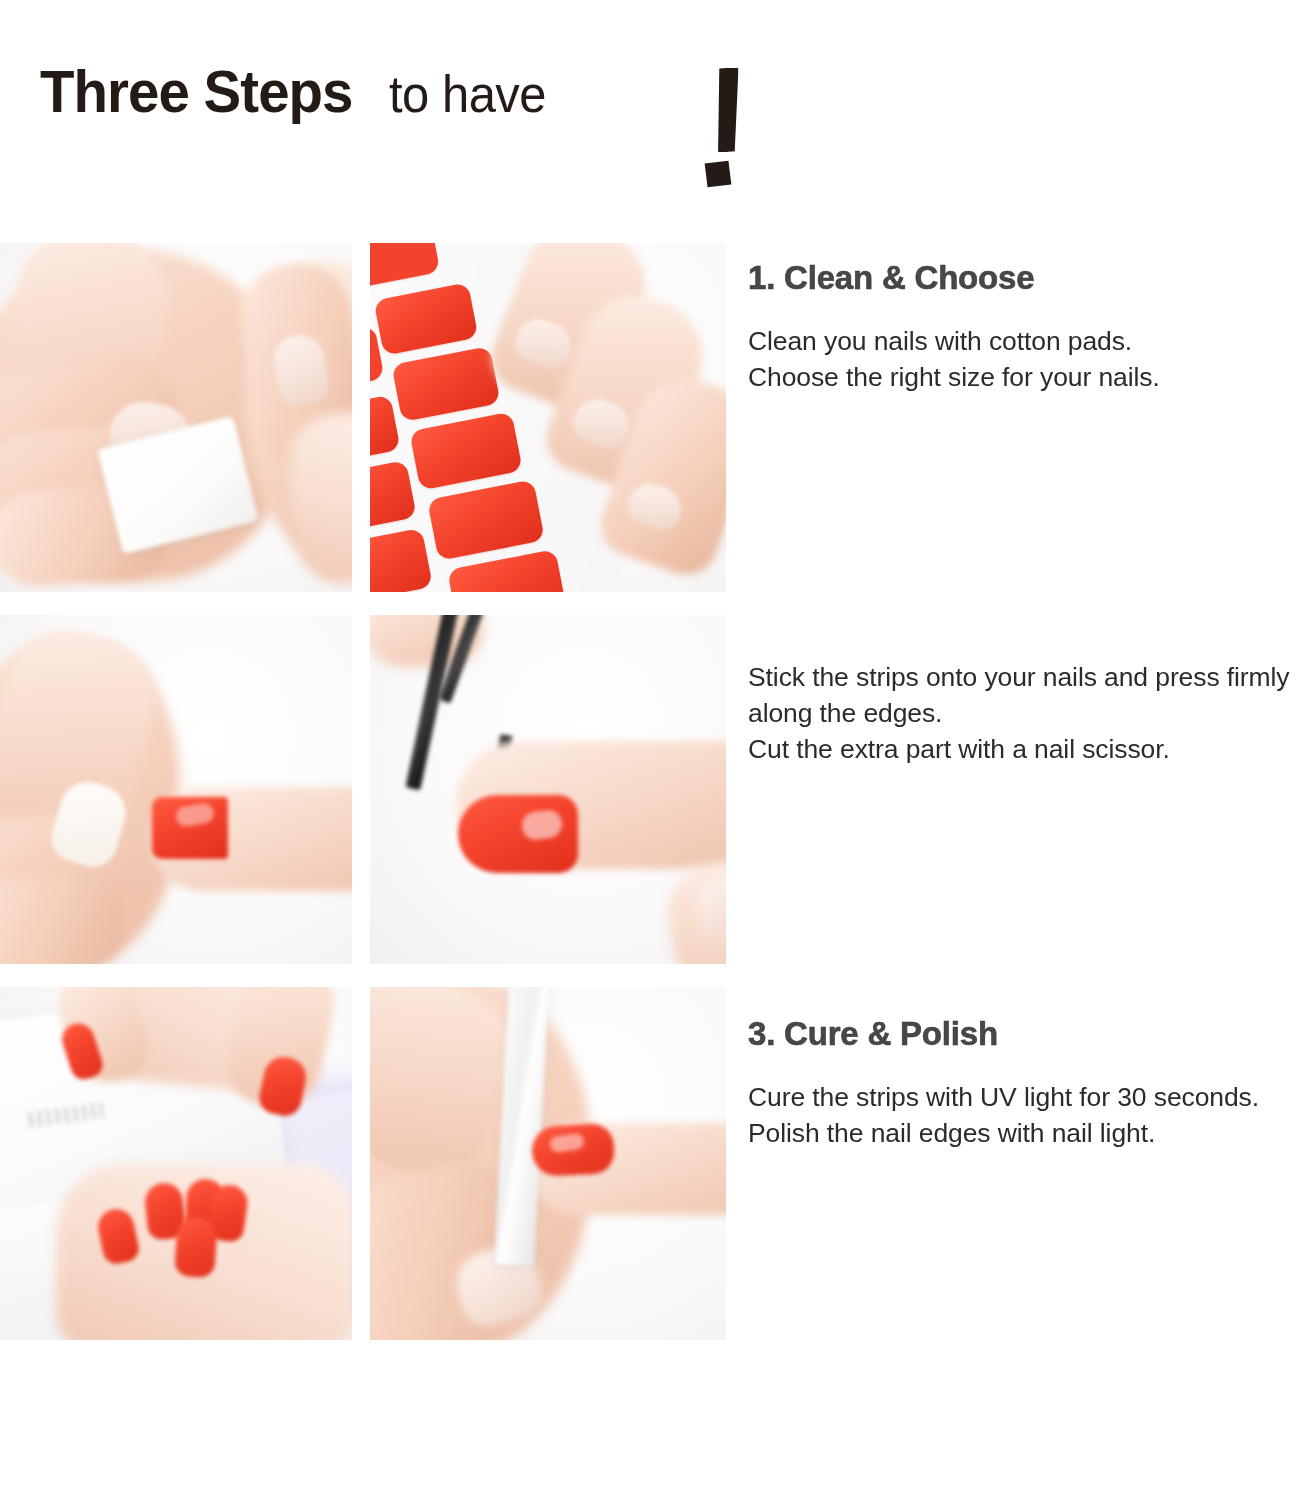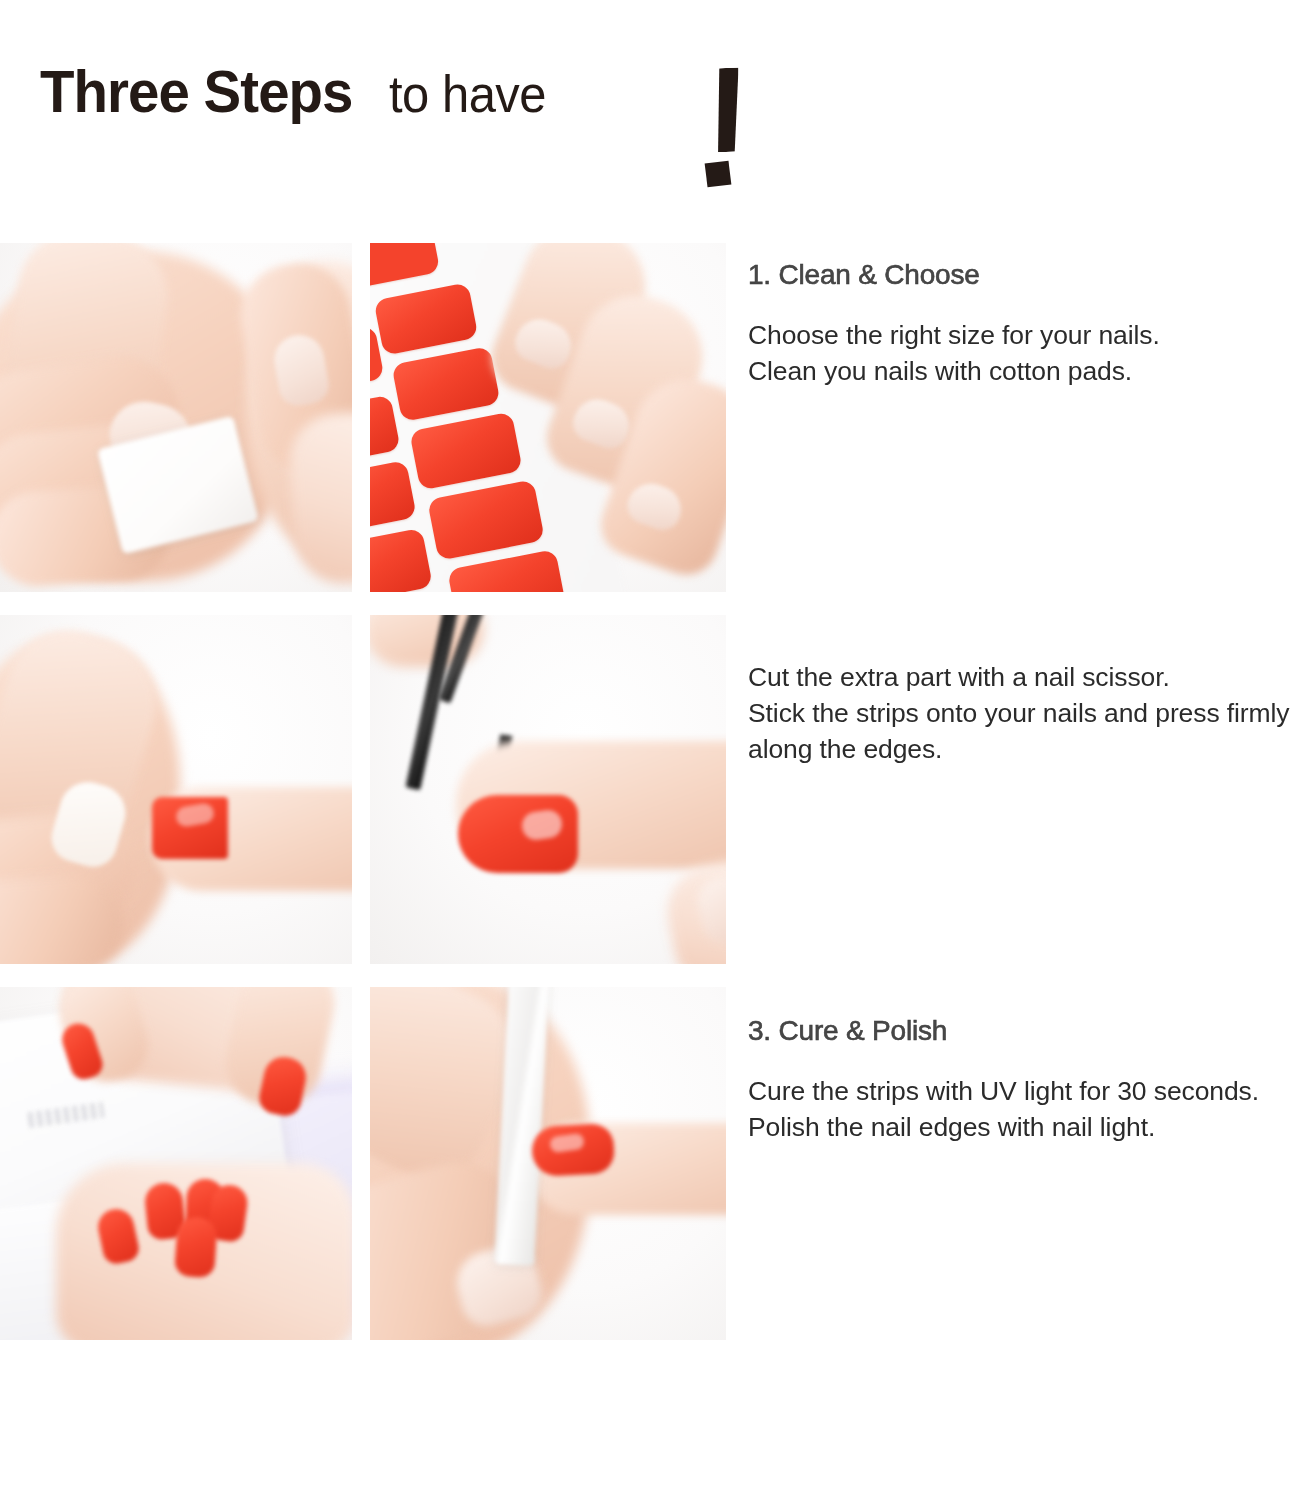--- a/index.html
+++ b/index.html
@@ -184,21 +184,21 @@
   .p6-gloss { left:180px; top:148px; width:34px; height:16px; border-radius:10px;
               background: rgba(255,255,255,.5); transform: rotate(-8deg); }
 
   
   .steps { position: absolute; left: 748px; top: 243px; width: 552px; }
   .step { position: absolute; left: 0; width: 552px; }
   .step-1 { top: 16px; }
   .step-2 { top: 390px; }
   .step-3 { top: 772px; }
   .step-title {
-    font-size: 28px; font-weight: 400; color: #474747;
+    font-size: 33px; font-weight: 700; color: #474747;
     letter-spacing: -0.2px; line-height: 1.15;
     -webkit-text-stroke: 0.6px #3a3a3a;
   }
   .step-body {
     margin-top: 26px;
     font-size: 26.5px; font-weight: 400; color: #2b2b2b;
     line-height: 1.36; letter-spacing: -0.1px;
   }
   .step-body p { margin: 0; }
 </style>
@@ -320,29 +320,29 @@
         <div class="sh p6-gloss blur2"></div>
       </div>
     </div>
   </div>
 
   <div class="steps">
 
     <div class="step step-1">
       <div class="step-title">1. Clean &amp; Choose</div>
       <div class="step-body">
+        <p>Clean you nails with cotton pads.</p>
         <p>Choose the right size for your nails.</p>
-        <p>Clean you nails with cotton pads.</p>
       </div>
     </div>
 
     <div class="step step-2">
       <div class="step-body">
+        <p>Stick the strips onto your nails and press firmly along the edges.</p>
         <p>Cut the extra part with a nail scissor.</p>
-        <p>Stick the strips onto your nails and press firmly along the edges.</p>
       </div>
     </div>
 
     <div class="step step-3">
       <div class="step-title">3. Cure &amp; Polish</div>
       <div class="step-body">
         <p>Cure the strips with UV light for 30 seconds.</p>
         <p>Polish the nail edges with nail light.</p>
       </div>
     </div>

